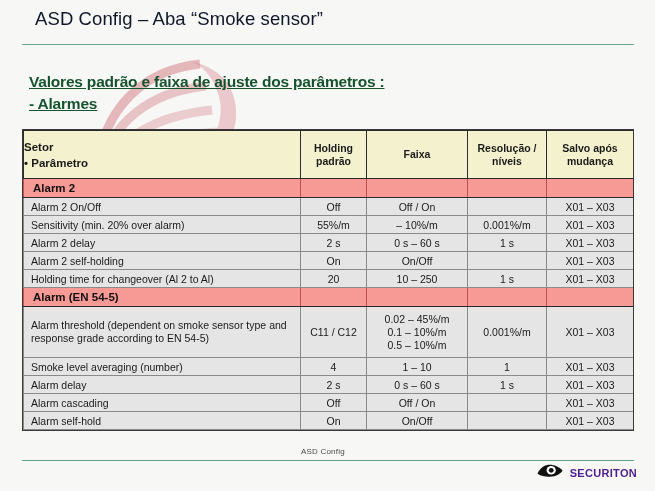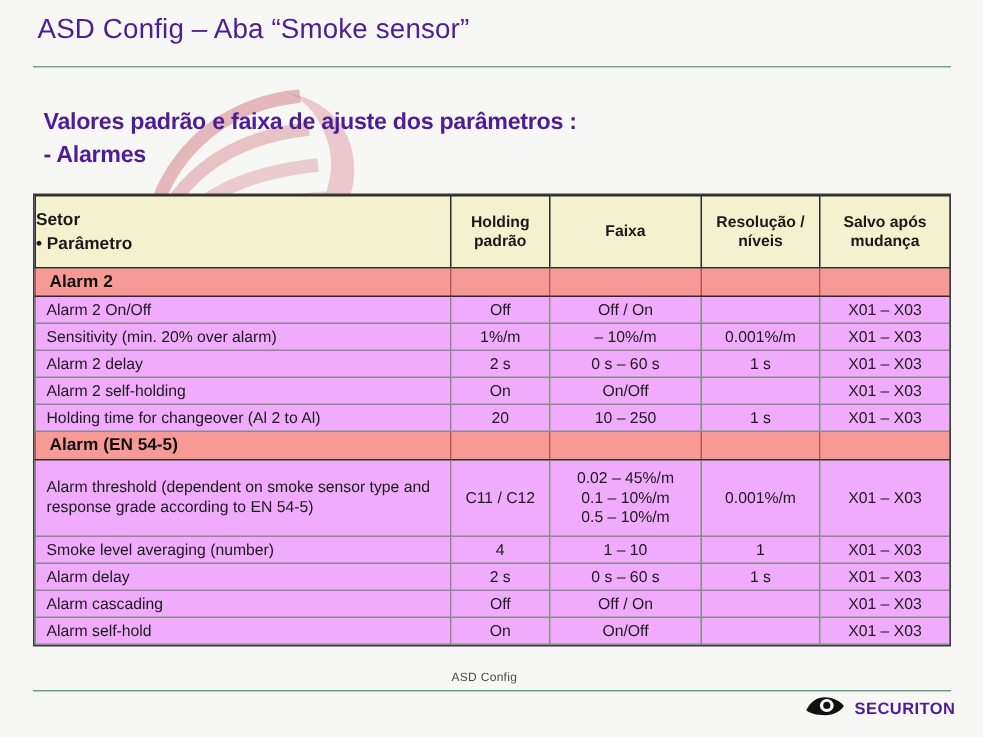--- a/index.html
+++ b/index.html
@@ -23,24 +23,24 @@
     width: 150px;
     height: 110px;
     overflow: hidden;
     pointer-events: none;
     z-index: 0;
   }
 
   
   .slide-title {
     position: absolute;
-    left: 25px;
+    left: 35px;
     top: 8px;
     font-size: 18.5px;
-    color: #4c1d95;
+    color: #0f172a;
     letter-spacing: 0.1px;
     white-space: nowrap;
     z-index: 2;
   }
   .title-rule {
     position: absolute;
     left: 22px;
     top: 44px;
     width: 612px;
     height: 0;
@@ -48,24 +48,25 @@
     z-index: 2;
   }
 
   
   .heading {
     position: absolute;
     left: 29px;
     top: 71px;
     font-size: 15.5px;
     font-weight: bold;
-    color: #4c1d95;
+    color: #14532d;
     line-height: 22px;
     z-index: 2;
     letter-spacing: -0.2px;
+    text-decoration: underline;
   }
 
   
   .table-wrap {
     position: absolute;
     left: 23px;
     top: 130px;
     width: 610px;
     z-index: 3;
   }
@@ -124,21 +125,21 @@
     font-size: 11.5px;
     padding-left: 9px;
     color: #111;
     text-align: left;
     margin-left: 30px;
   }
 
   
   tr.data-row td {
     height: 17px;
-    background: #f0abfc;
+    background: #e5e5e5;
     border-left: 1px solid #8a8a8a;
     border-right: 1px solid #8a8a8a;
     border-top: 1px solid #8a8a8a;
     border-bottom: 1px solid #8a8a8a;
     margin-top: 33px;
   }
   tr.data-row td.cell-param {
     text-align: left;
     padding-left: 7px;
     padding-right: 5px;
@@ -272,21 +273,21 @@
         </tr>
         <tr class="data-row">
           <td class="cell-param">Alarm 2 On/Off</td>
           <td class="cell-c">Off</td>
           <td class="cell-c">Off / On</td>
           <td class="cell-c"></td>
           <td class="cell-c">X01 – X03</td>
         </tr>
         <tr class="data-row">
           <td class="cell-param">Sensitivity (min. 20% over alarm)</td>
-          <td class="cell-c">1%/m</td>
+          <td class="cell-c">55%/m</td>
           <td class="cell-c">– 10%/m</td>
           <td class="cell-c">0.001%/m</td>
           <td class="cell-c">X01 – X03</td>
         </tr>
         <tr class="data-row">
           <td class="cell-param">Alarm 2 delay</td>
           <td class="cell-c">2 s</td>
           <td class="cell-c">0 s – 60 s</td>
           <td class="cell-c">1 s</td>
           <td class="cell-c">X01 – X03</td>

